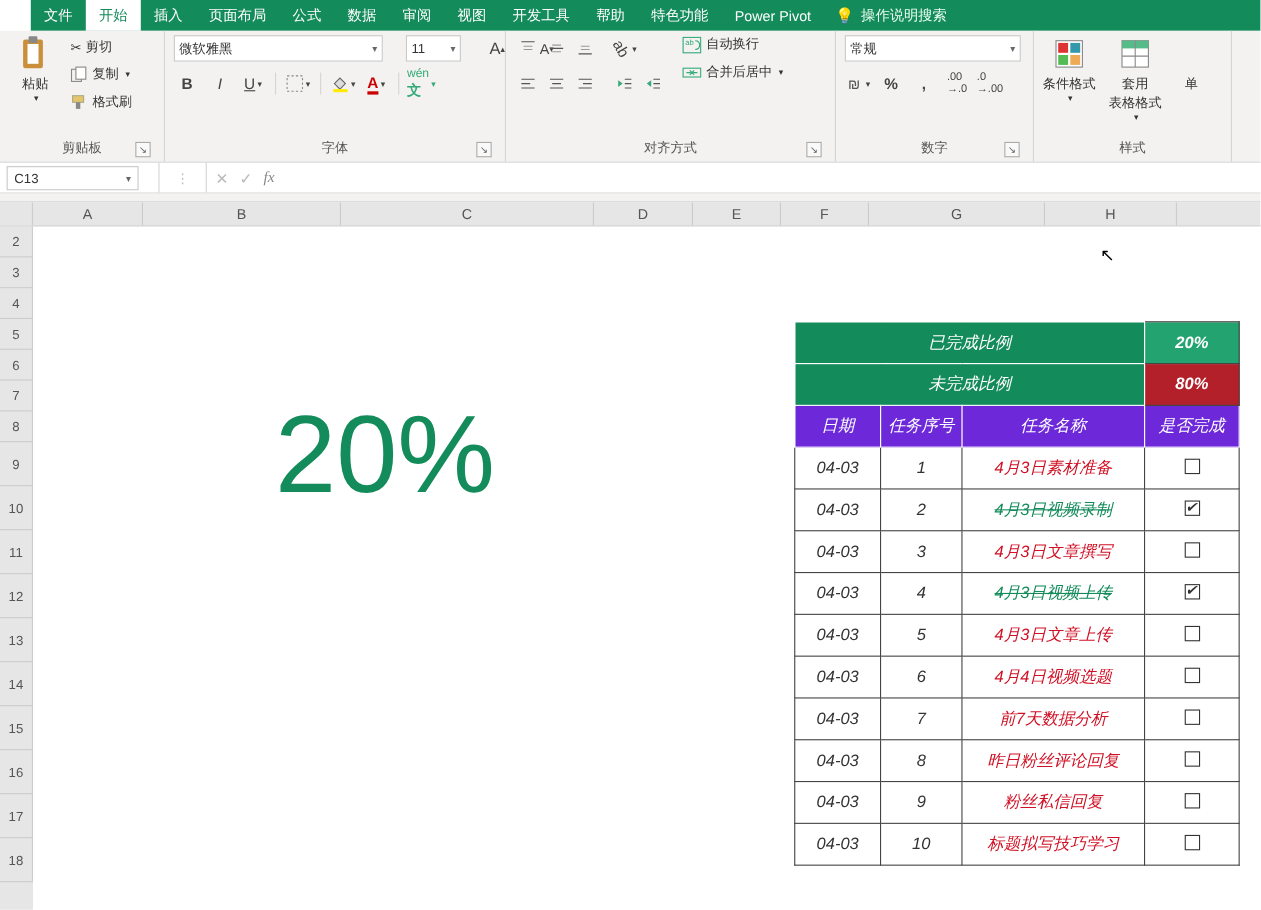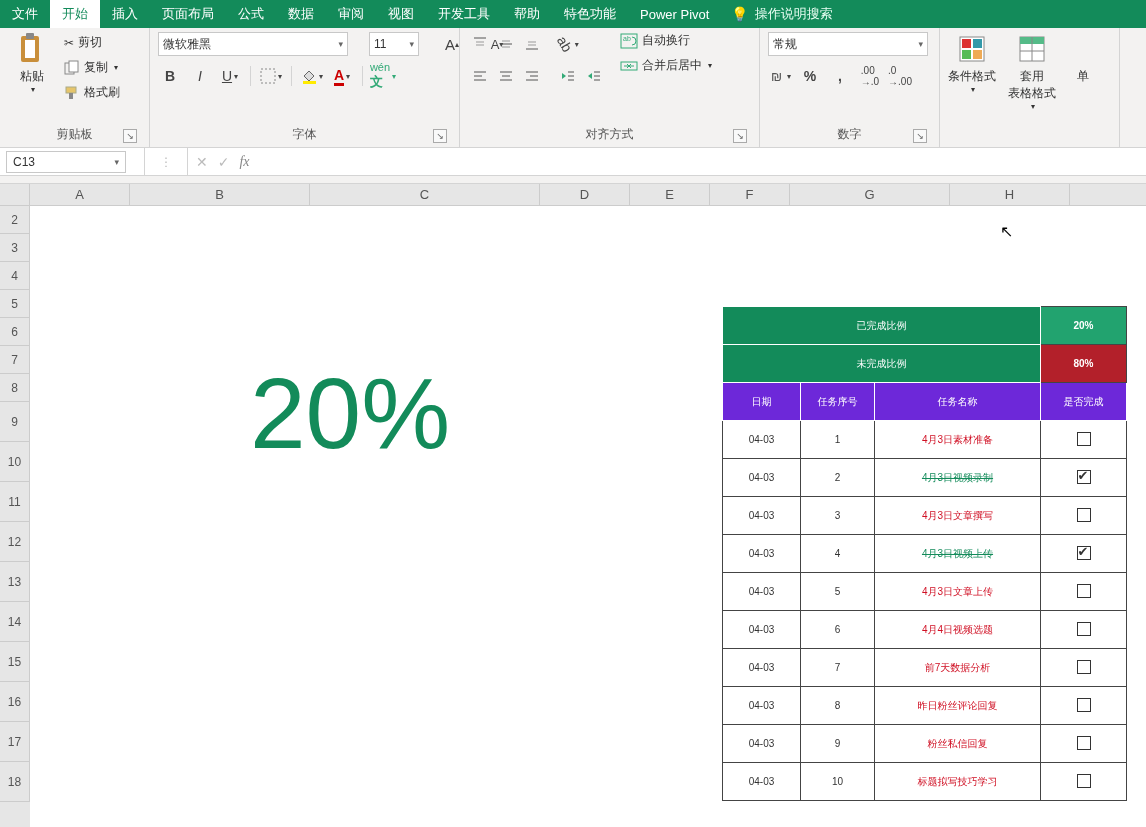--- a/index.html
+++ b/index.html
@@ -1,19 +1,19 @@
 <!DOCTYPE html>
 <html><head>
 <meta charset="utf-8">
 <style>
   * { margin:0; padding:0; box-sizing:border-box; font-family:"Microsoft YaHei","微软雅黑",sans-serif; }
   body { background:#fff; font-size:12px; color:#333; overflow:hidden; width:1146px; height:827px; }
 
   
-  .menubar { background:#138b5a; height:28px; display:flex; align-items:stretch; color:#fff; }
+  .menubar { background:#138b5a; height:28px; display:flex; align-items:stretch; color:#fff;margin-left:28px; }
   .menubar .tab { padding:0 12px; display:flex; align-items:center; font-size:13px; cursor:pointer; }
   .menubar .tab.active { background:#fff; color:#138b5a; }
   .menubar .search { display:flex; align-items:center; padding:0 10px; font-size:13px; color:#eafff4; }
   .menubar .bulb { margin-right:6px; font-size:14px; }
 
   
   .ribbon { background:#f3f2f1; border-bottom:1px solid #d4d4d4; display:flex; height:120px; }
   .group { border-right:1px solid #d4d4d4; padding:4px 8px 0 8px; display:flex; flex-direction:column; justify-content:space-between; position:relative; }
   .group-body { display:flex; align-items:flex-start; gap:8px; flex:1; }
   .group-label { text-align:center; font-size:12px; color:#555; padding:4px 0; position:relative; }
@@ -50,21 +50,21 @@
   .rows { display:flex; }
   .rowhdrs { width:30px; background:#e6e6e6; }
   .rh { height:28px; border-bottom:1px solid #ccc; border-right:1px solid #ccc; text-align:center; line-height:28px; font-size:12px; color:#555; }
   .rh.tall1 { height:40px; line-height:40px; }
   .cells { flex:1; position:relative; height:640px; background:#fff; }
 
   
   .bigpct { position:absolute; left:220px; top:150px; font-size:100px; font-weight:400; color:#138b5a; }
 
   
-  .ttable { position:absolute; left:692px; top:100px; border-collapse:collapse; font-size:10px; }
+  .ttable { position:absolute; left:692px; top:86px; border-collapse:collapse; font-size:15px;font-style:italic; }
   .ttable th, .ttable td { border:1px solid #444; text-align:center; height:38px; vertical-align:middle; }
   .hdr-green { background:#138b5a; color:#fff; border:1px solid #fff !important; font-weight:400; }
   .pct-green { background:#22a36f; color:#fff; font-weight:bold; }
   .pct-red { background:#b3202a; color:#fff; font-weight:bold; }
   .colh { background:#6d28d9; color:#fff; font-weight:400; border:1px solid #fff !important; }
   .date-c { width:78px; }
   .seq-c { width:74px;margin-top:34px; }
   .name-c { width:166px; }
   .done-c { width:86px; }
   .task-red { color:#d01024; }
@@ -338,20 +338,21 @@
           </div>
         <span style="white-space:pre;text-align:center">套用
 表格格式</span>
           <span class="drop">▾</span>
       </div>
       <div class="big-btn" style="width:30px">
         <div class="ico"></div>
         <span>单</span>
       </div>
     </div>
+    <div class="group-label"><span>样式</span></div>
   </div>
 
 </div>
 
 <div class="fxbar">
   <div class="namebox">
     <span>C13</span>
       <span class="caret">▾</span>
   </div>
   <div style="width:1px;height:100%;background:#d4d4d4"></div>

